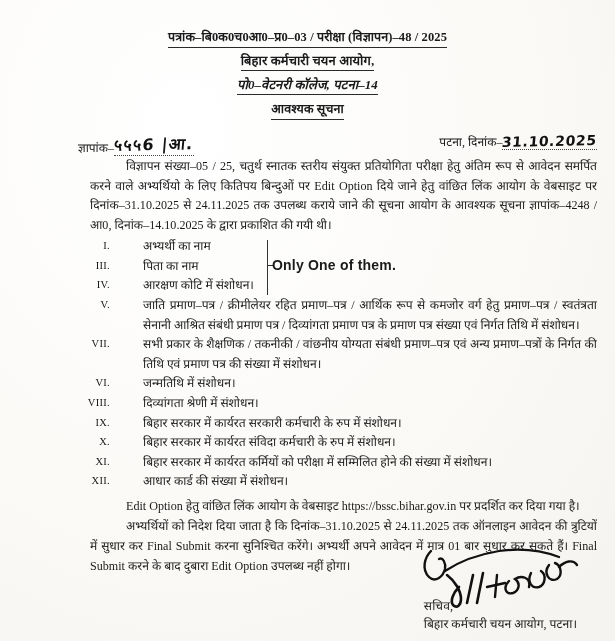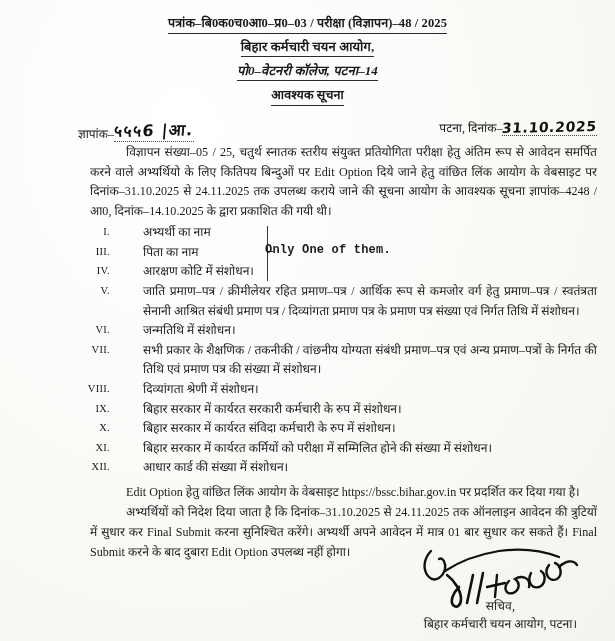--- a/index.html
+++ b/index.html
@@ -19,21 +19,21 @@
     position: relative;
     width: 615px;
     height: 641px;
     background:
       radial-gradient(ellipse at 30% 20%, #ffffff 0%, #faf9f6 60%, #f4f3ef 100%);
   }
 
   
   .header {
     text-align: center;
-    padding-top: 10px;
+    padding-top: 24px;
   }
   .hdr-line {
     display: inline-block;
     font-size: 12.5px;
     font-weight: bold;
     line-height: 1.42;
     border-bottom: 1px solid #2a2a2a;
     padding-bottom: 0px;
     letter-spacing: 0.1px;
     white-space: nowrap;
@@ -146,35 +146,34 @@
   .brace-wrap .bracetip {
     position: absolute;
     left: 2px;
     top: 27px;
     width: 6px;
     height: 0;
     border-top: 1.3px solid #333;
   }
   .brace-note {
     position: absolute;
-    left: 0;
+    left: 7px;
     top: 19px;
-    font-size: 12px;
+    font-size: 14px;
     font-weight: bold;
-    font-family: Liberation Mono, monospace;
+    font-family: Liberation Sans, sans-serif;
     white-space: nowrap;
     letter-spacing: 0.2px;
   }
 
   
   .sign-block {
     position: absolute;
     right: 38px;
     bottom: 8px;
-    text-align: center;
     font-size: 12.1px;
     line-height: 1.5;
   }
   .sign-line1 { letter-spacing: 0.2px; }
   .sign-scribble {
     position: absolute;
     right: 22px;
     bottom: 24px;
     width: 190px;
     height: 70px;
@@ -233,26 +232,26 @@
       </li>
       <li>
         <span class="num">IV.</span>
         <span class="txt">आरक्षण कोटि में संशोधन।</span>
       </li>
       <li>
         <span class="num">V.</span>
         <span class="txt">जाति प्रमाण–पत्र / क्रीमीलेयर रहित प्रमाण–पत्र / आर्थिक रूप से कमजोर वर्ग हेतु प्रमाण–पत्र / स्वतंत्रता सेनानी आश्रित संबंधी प्रमाण पत्र / दिव्यांगता प्रमाण पत्र के प्रमाण पत्र संख्या एवं निर्गत तिथि में संशोधन।</span>
       </li>
       <li>
+        <span class="num">VII.</span>
+        <span class="txt">सभी प्रकार के शैक्षणिक / तकनीकी / वांछनीय योग्यता संबंधी प्रमाण–पत्र एवं अन्य प्रमाण–पत्रों के निर्गत की तिथि एवं प्रमाण पत्र की संख्या में संशोधन।</span>
+      </li>
+      <li>
         <span class="num">VI.</span>
         <span class="txt">जन्मतिथि में संशोधन।</span>
-      </li>
-      <li>
-        <span class="num">VII.</span>
-        <span class="txt">सभी प्रकार के शैक्षणिक / तकनीकी / वांछनीय योग्यता संबंधी प्रमाण–पत्र एवं अन्य प्रमाण–पत्रों के निर्गत की तिथि एवं प्रमाण पत्र की संख्या में संशोधन।</span>
       </li>
       <li>
         <span class="num">VIII.</span>
         <span class="txt">दिव्यांगता श्रेणी में संशोधन।</span>
       </li>
       <li>
         <span class="num">IX.</span>
         <span class="txt">बिहार सरकार में कार्यरत सरकारी कर्मचारी के रुप में संशोधन।</span>
       </li>
       <li>

